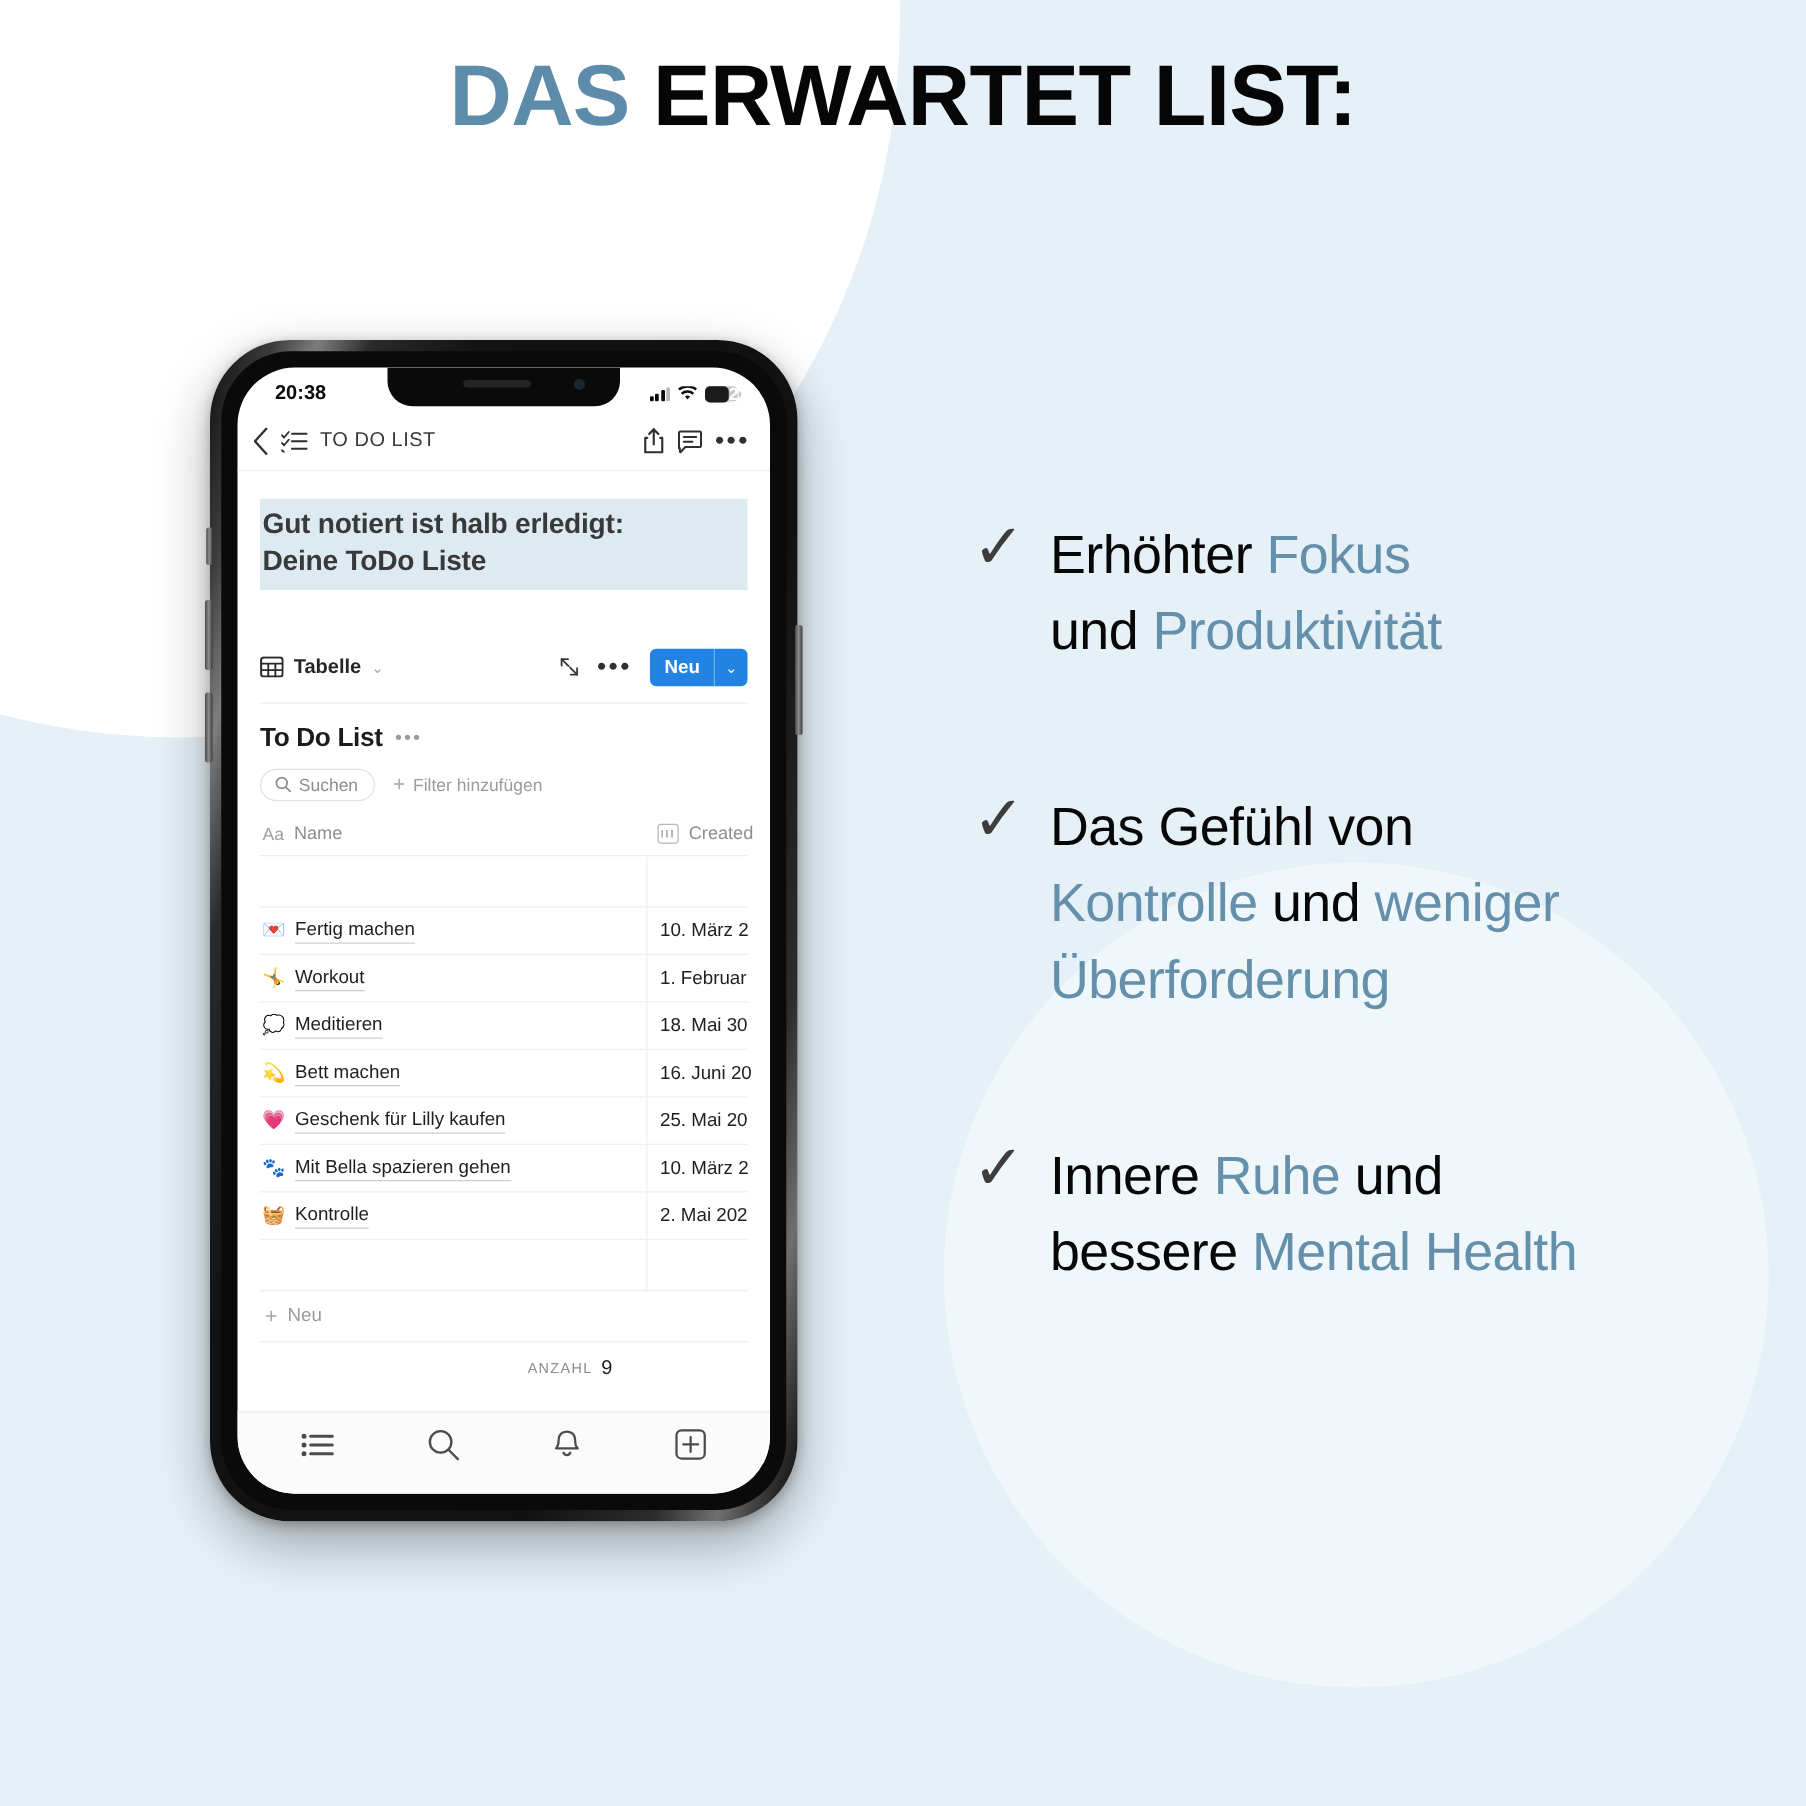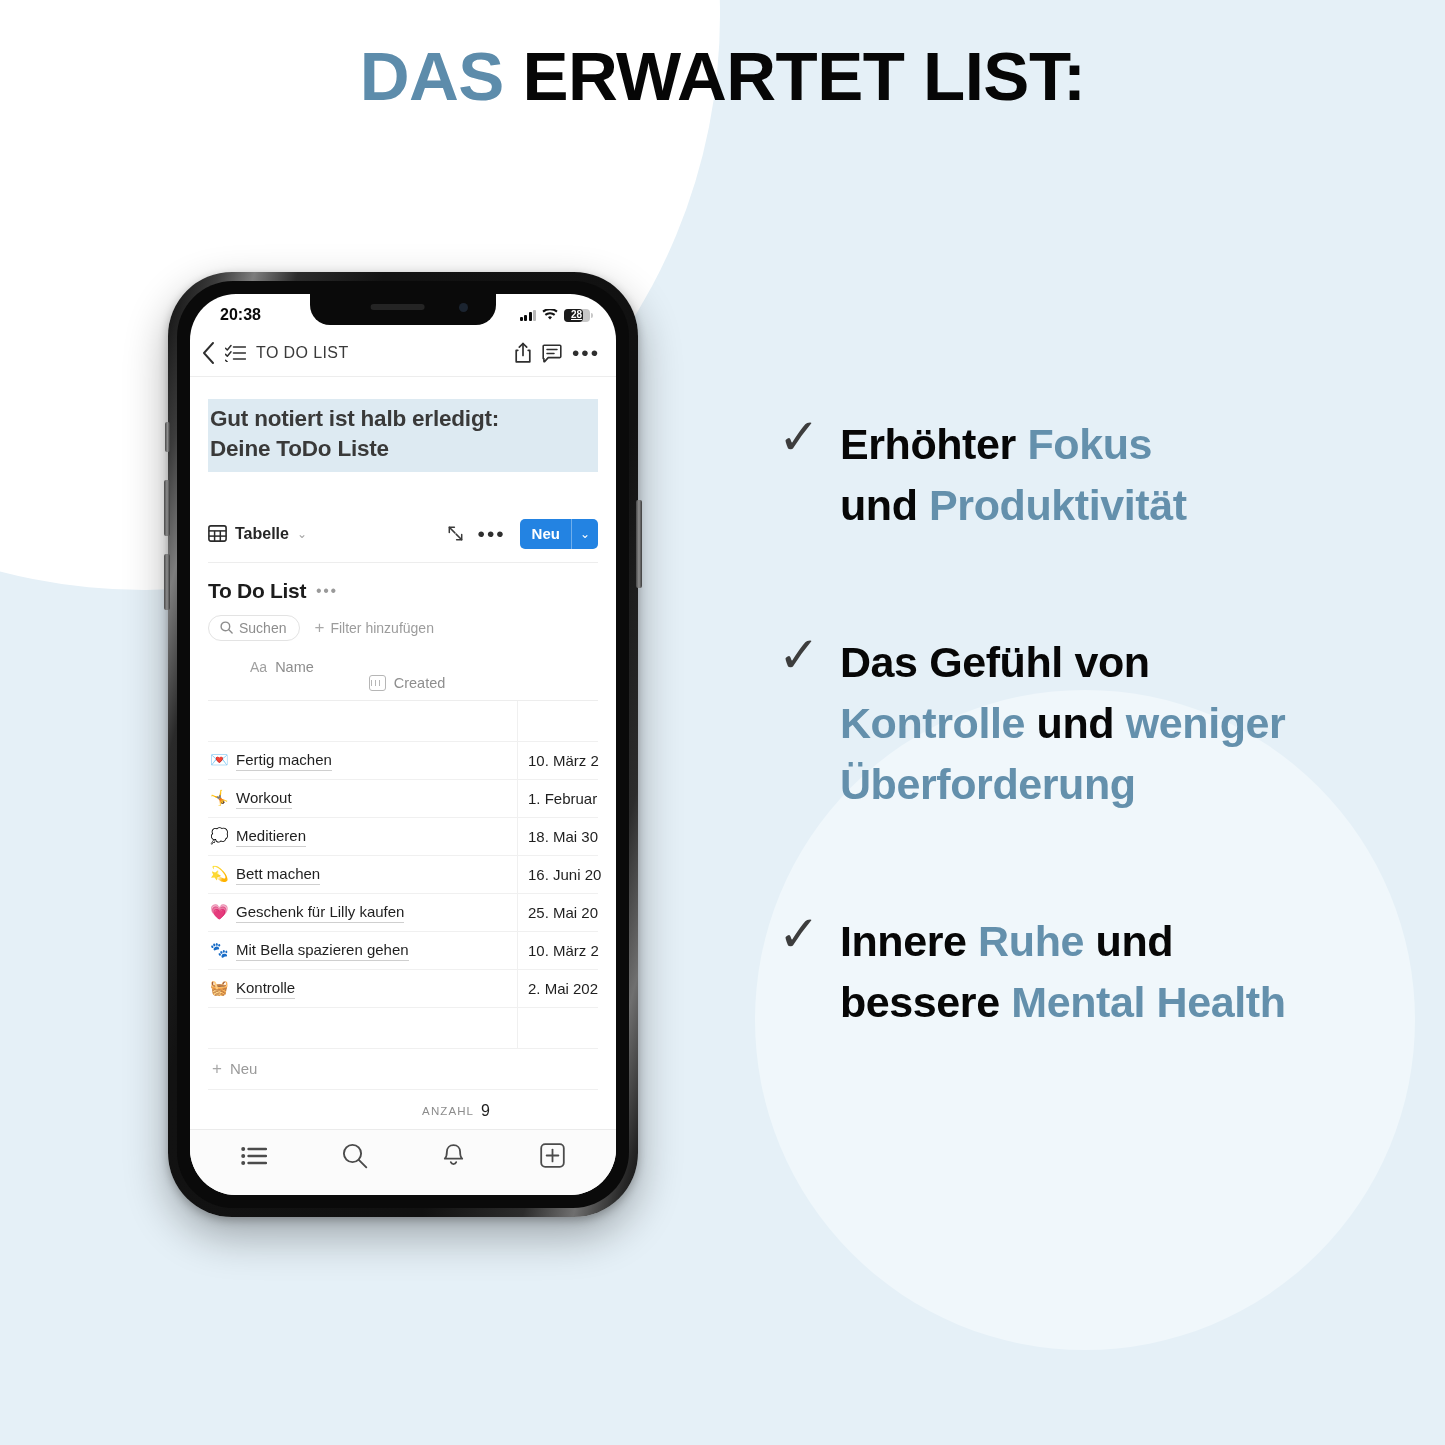--- a/index.html
+++ b/index.html
@@ -134,23 +134,23 @@
   }
   .battery .fill {
     position: absolute; left: 0; top: 0; bottom: 0;
     width: 19px;
     border-radius: 4px;
     background: #1b1b1b;
   }
   .battery .pct {
     position: relative;
     color: #fff;
-    font-size: 10px;
+    font-size: 14px;
     font-weight: bold;
-    margin-left: 7px;
+    margin-left: 19px;
     line-height: 1;
     text-decoration: underline;
   }
   .battery .nub {
     position: absolute; right: -3px; top: 4px;
     width: 2px; height: 5px;
     background: #c8c8c8;
     border-radius: 0 2px 2px 0;
   }
 
@@ -238,21 +238,20 @@
 
   
   .tbl { margin-top: 18px; width: 100%; }
   .tbl-head {
     display: flex;
     align-items: center;
     padding-bottom: 9px;
     border-bottom: 1px solid #ededed;
     font-size: 14.5px;
     color: #8e8e8e;
-    flex-direction: column;
   }
   .col-name { width: 310px; display: flex; align-items: center; gap: 8px; box-sizing: border-box; padding-left: 2px; flex: 0 0 auto;}
   .col-created { display: flex; align-items: center; gap: 8px; padding-left: 8px; white-space: nowrap; }
   .aa { font-size: 14px; color: #a0a0a0; }
   .cal-ico {
     width: 15px; height: 14px;
     border: 1.6px solid #b6b6b6;
     border-radius: 3px;
     display: inline-block;
     position: relative;
@@ -337,21 +336,21 @@
   .check {
     font-size: 50px;
     line-height: 1.02;
     color: #3d3d3d;
     flex: 0 0 auto;
     font-weight: normal;
     margin-top: -2px;
   }
   .bullet-text {
     font-size: 43px;
-    font-weight: bold;
+    font-weight: normal;
     line-height: 1.42;
     color: #070707;
     letter-spacing: -0.4px;
   }
   .bullet-text .hl { color: #6490ac; }
 </style>
 </head>
 <body>
 
 <div id="bg-decor">

